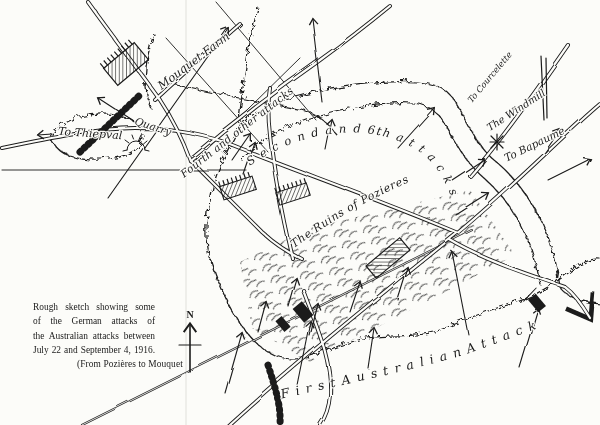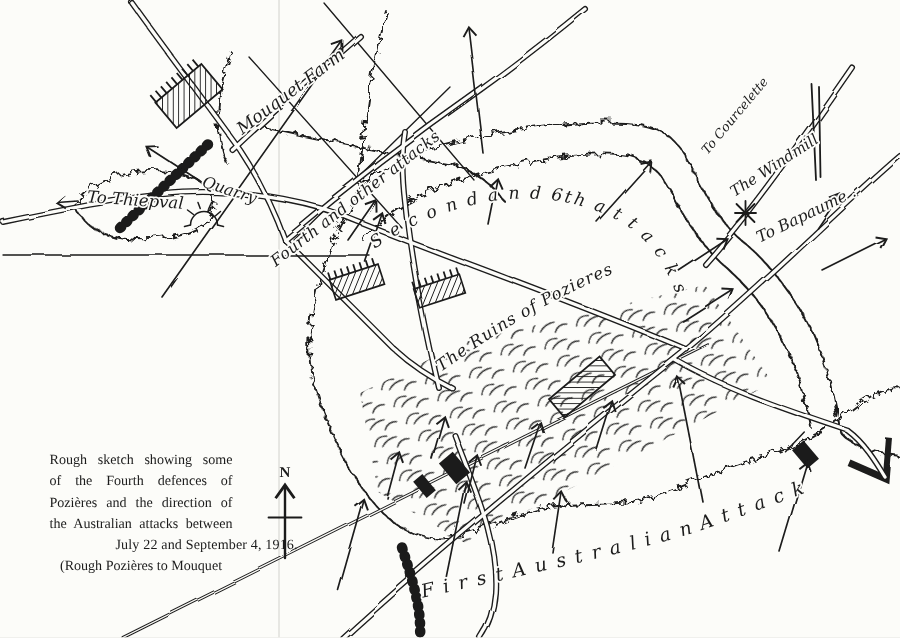--- a/index.html
+++ b/index.html
@@ -202,20 +202,19 @@
     <text class="hand" font-size="10" text-anchor="middle" transform="translate(518,113) rotate(-33)">The Windmill</text>
     <text class="hand" font-size="10.5" text-anchor="middle" transform="translate(539,146) rotate(-26)">To Bapaume .</text>
     <text class="hand" font-size="12.5" letter-spacing="1.2">
       <textPath href="#p-first" startOffset="2">F i r s t   A u s t r a l i a n   A t t a c k</textPath>
     </text>
   </g>
 </svg>
 
 <div class="caption">
   <div class="cl">Rough sketch showing some</div>
-  <div class="cl">of the Fourth defences of</div>
-  <div class="cl">Pozières and the direction of</div>
+  <div class="cl">of the German attacks of</div>
   <div class="cl">the Australian attacks between</div>
   <div class="cl">July 22 and September 4, 1916.</div>
-  <div class="cl">(Rough Pozières to Mouquet</div>
+  <div class="cl">(From Pozières to Mouquet</div>
 </div>
 
 </div>
 
 </body></html>

